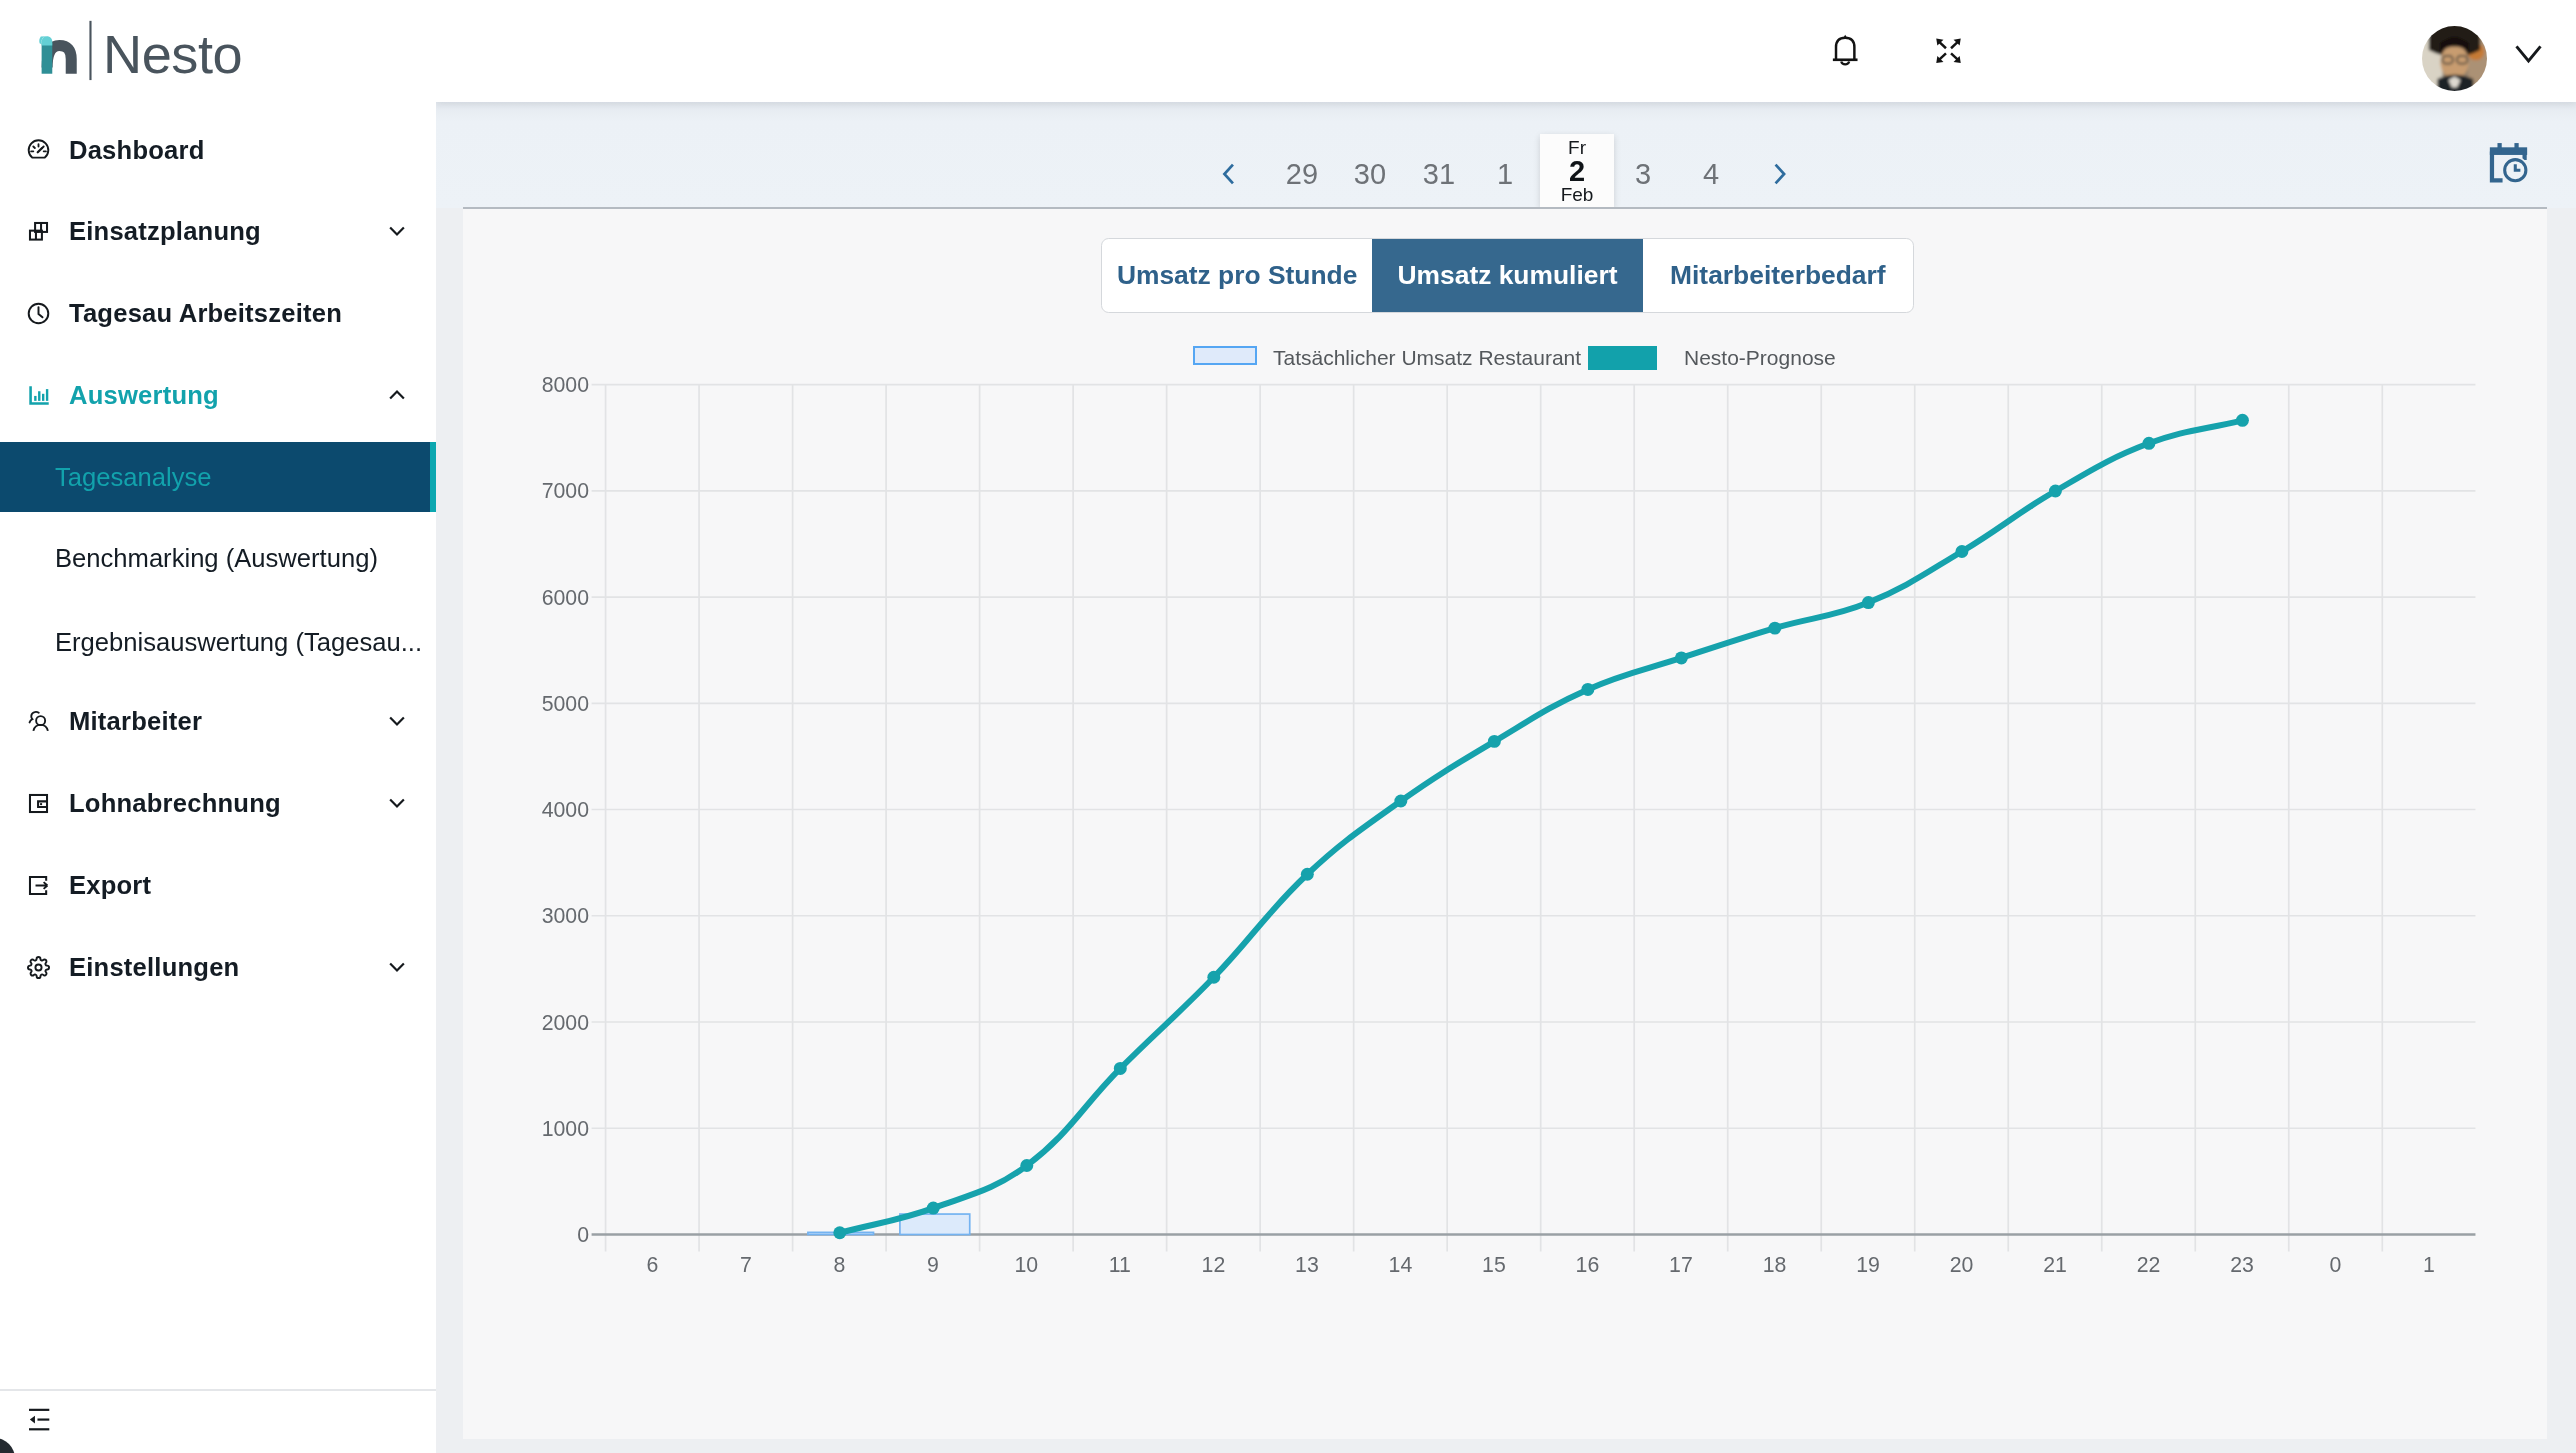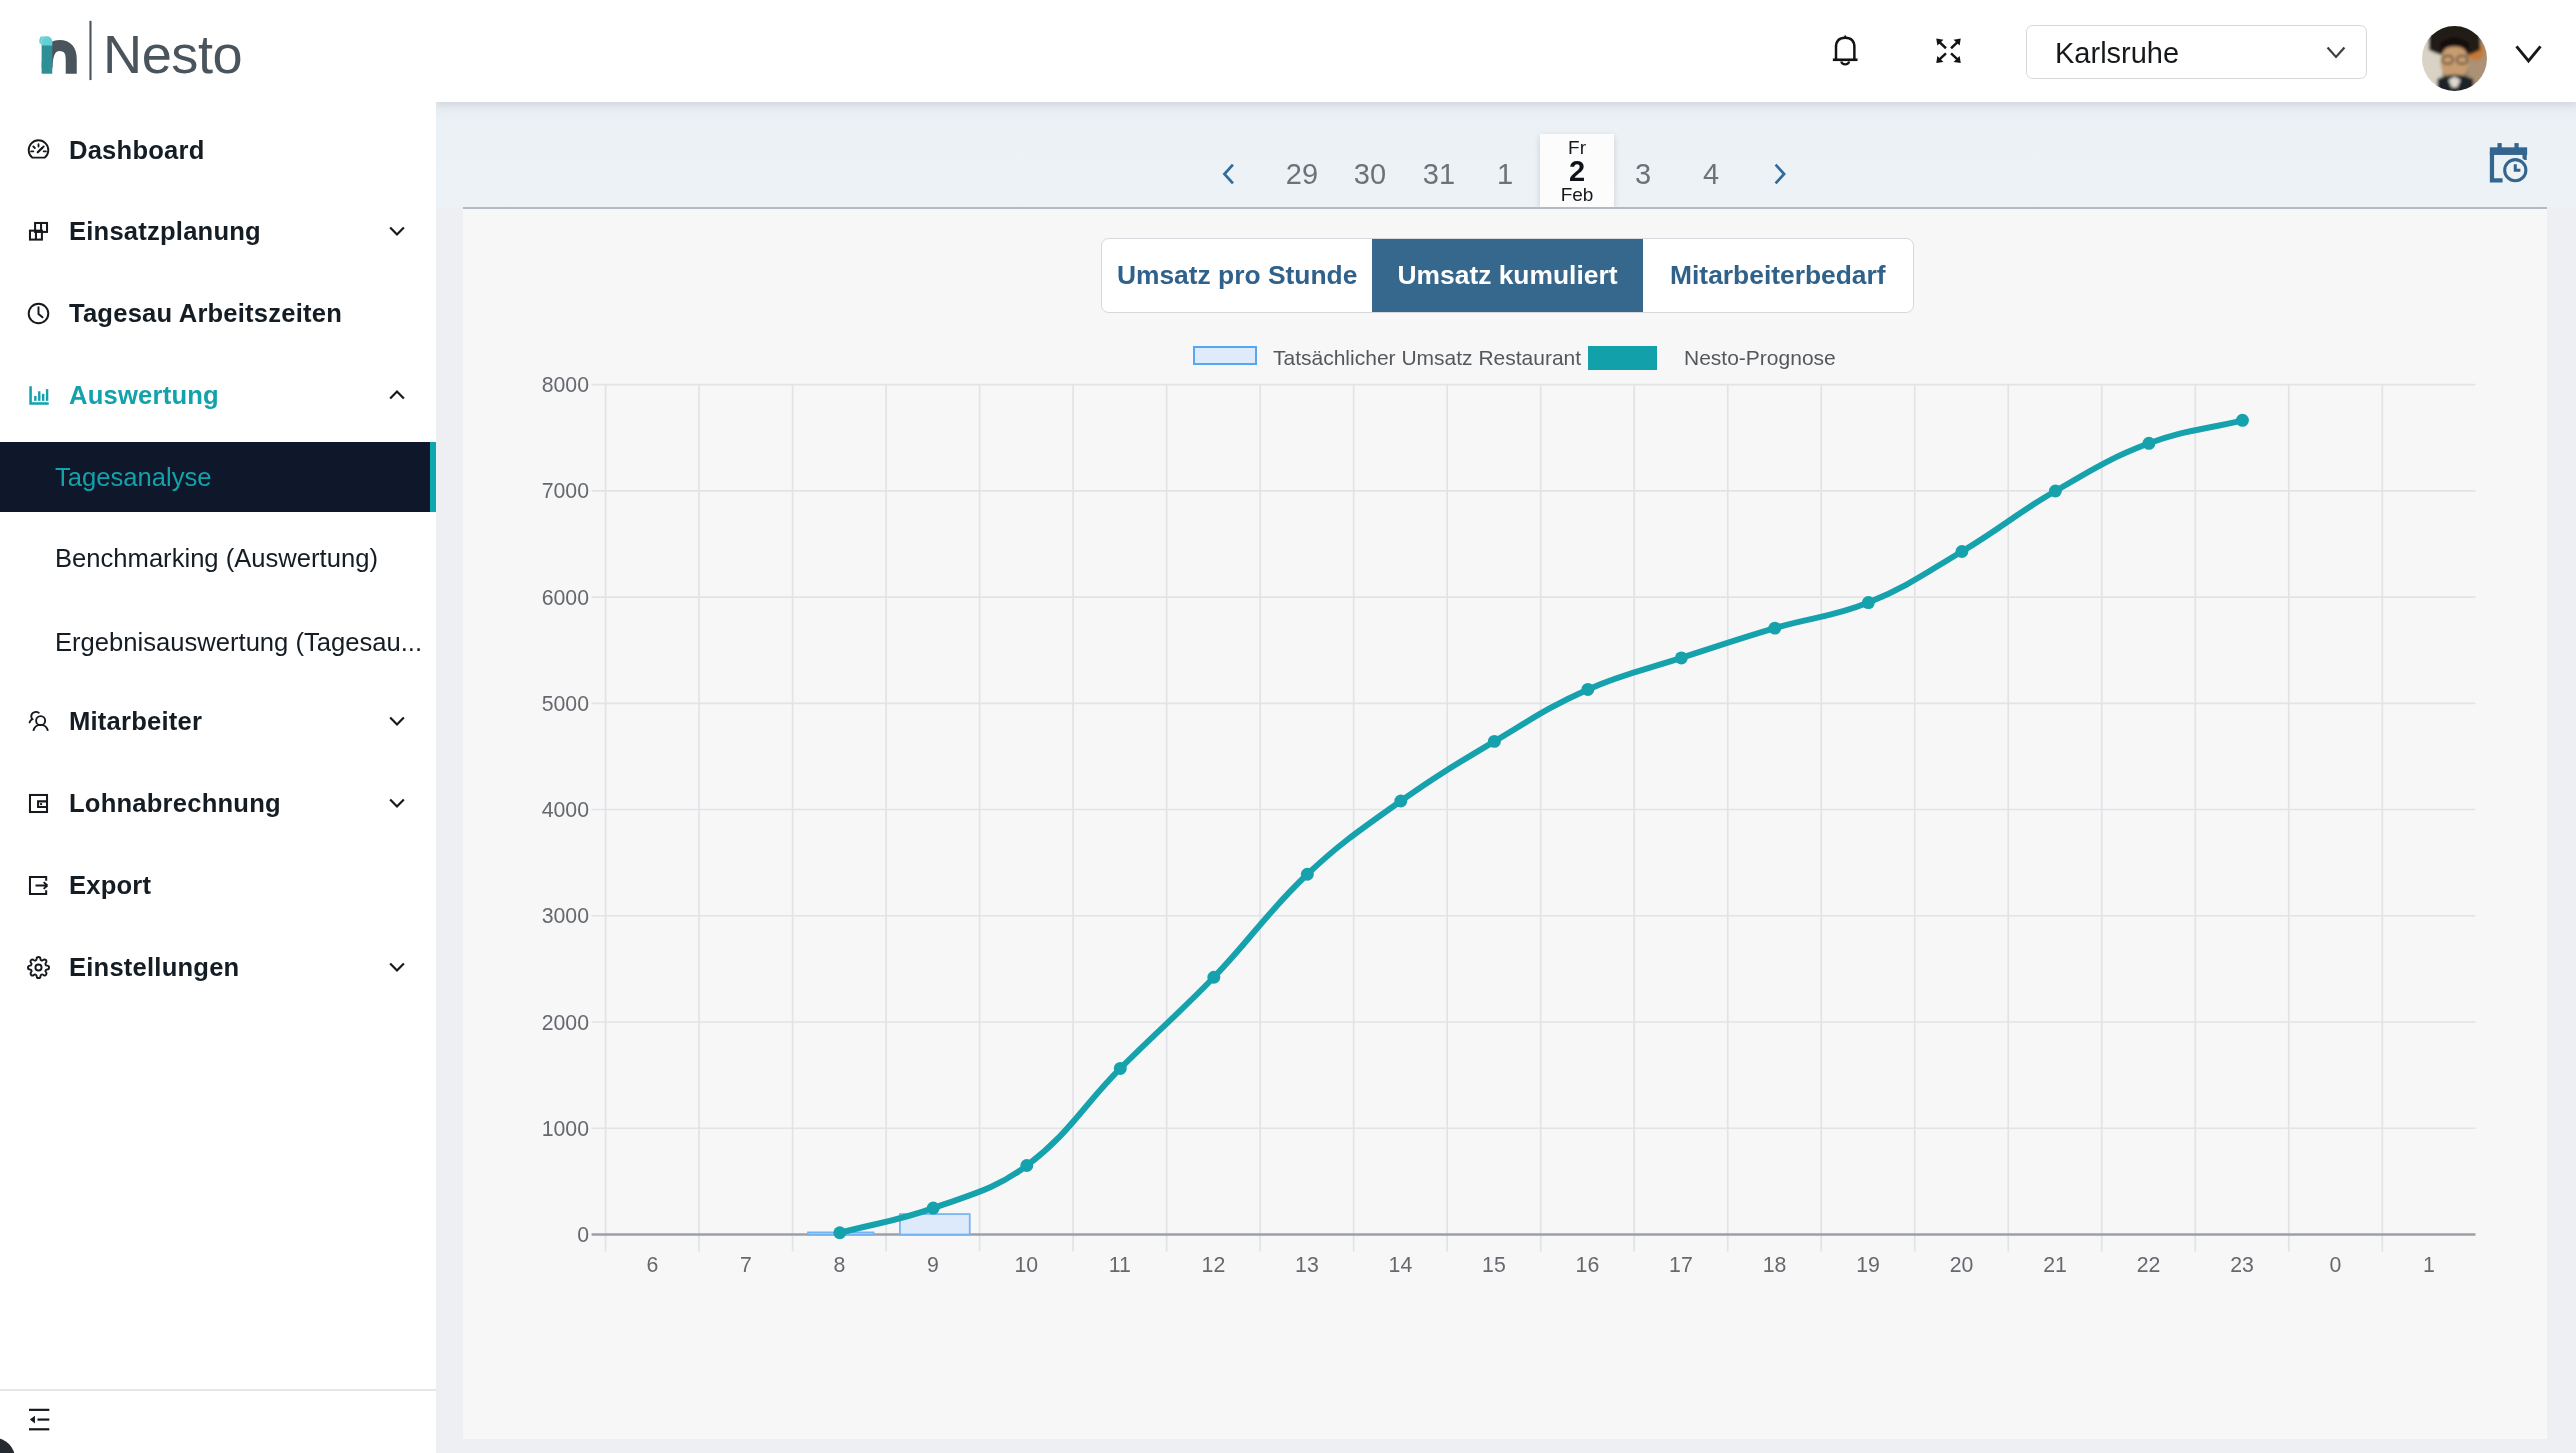--- a/index.html
+++ b/index.html
@@ -100,21 +100,21 @@
       <line x1="14.4" y1="8.5" x2="14.4" y2="19.8" stroke-width="2.8"></line>
       <line x1="19" y1="11.5" x2="19" y2="19.8" stroke-width="2.8"></line>
       <line x1="23.6" y1="6" x2="23.6" y2="19.8" stroke-width="2.8"></line>
     </svg>
     <div class="lbl teal">Auswertung</div>
     <svg class="chev" viewBox="0 0 28 28" fill="none" stroke="#15191d" stroke-width="2.6">
         <path d="M 6 18 L 14 10 L 22 18"></path>
       </svg>
   </div>
 
-  <div class="sub-item" style="top:442px; height:70px; background:#0f172a; border-right:6px solid #0ca7b0;">
+  <div class="sub-item" style="top:442px; height:70px; background:#0c4a6e; border-right:6px solid #0ca7b0;">
     <div class="lbl teal">Tagesanalyse</div>
   </div>
 
   <div class="sub-item" style="top:523px;">
       <div class="lbl">Benchmarking (Auswertung)</div>
     </div>
   <div class="sub-item" style="top:607px;">
       <div class="lbl" style="max-width:366px;">Ergebnisauswertung (Tagesau...</div>
     </div>
 
@@ -184,26 +184,20 @@
     <path d="M 13 12 L 5 4.5" fill="none"></path>
       <path d="M 1.5 0.5 L 10 1.8 L 2.8 8.8 Z" stroke="none"></path>
     <path d="M 19 12 L 27 4.5" fill="none"></path>
       <path d="M 30.5 0.5 L 22 1.8 L 29.2 8.8 Z" stroke="none"></path>
     <path d="M 13 18 L 5 25.5" fill="none"></path>
       <path d="M 1.5 29.5 L 10 28.2 L 2.8 21.2 Z" stroke="none"></path>
     <path d="M 19 18 L 27 25.5" fill="none"></path>
       <path d="M 30.5 29.5 L 22 28.2 L 29.2 21.2 Z" stroke="none"></path>
   </svg>
 
-  <div id="select">
-    <div class="val">Karlsruhe</div>
-    <svg class="abs" style="left:298px; top:19px;" width="22" height="15.3" viewBox="0 0 26 18" fill="none" stroke="#3a3f44" stroke-width="2.6">
-        <path d="M 3 3 L 13 14 L 23 3"></path>
-      </svg>
-  </div>
 
   <svg class="abs" style="left:1986px; top:25.6px;" width="65" height="65" viewBox="0 0 76 76">
     <defs>
         <clipPath id="avc">
           <circle cx="38" cy="38" r="38"></circle>
         </clipPath>
       </defs>
     <defs>
         <filter id="avb" x="-20%" y="-20%" width="140%" height="140%">
           <feGaussianBlur stdDeviation="1.6"></feGaussianBlur>

